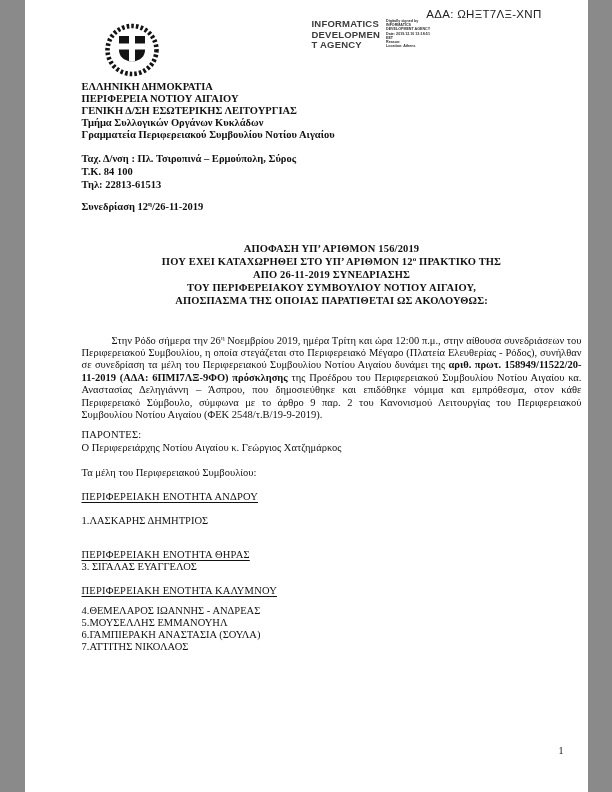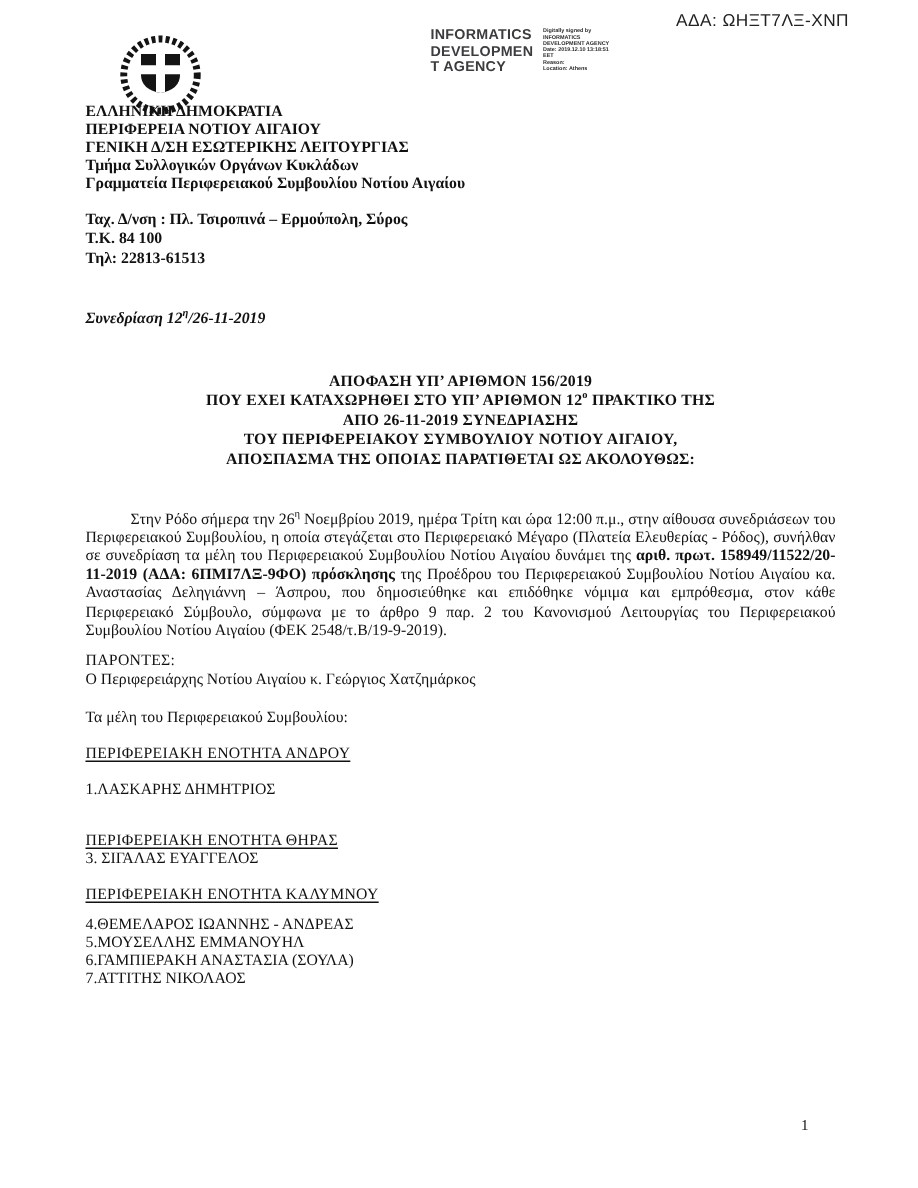--- a/index.html
+++ b/index.html
@@ -1,18 +1,18 @@
 <!DOCTYPE html>
 <html><head>
 <meta charset="utf-8">
 <style>
   html,body{margin:0;padding:0;background:#8a8a8a;}
   .sheet{
     position:relative;
-    width:612px;height:792px;
+    width:563px;height:792px;
     margin:0 auto;
     background:#ffffff;
     font-family:"Liberation Serif","DejaVu Serif",serif;
     color:#111;
     overflow:hidden;
   }
   
   .ada{
     position:absolute;top:8px;right:46px;
     font-family:"Liberation Sans","DejaVu Sans",sans-serif;
@@ -25,25 +25,25 @@
     font-weight:bold;font-size:9.5px;line-height:10.5px;
     color:#3c3c3e;letter-spacing:.2px;white-space:pre-line;
   }
   .stamp-details-wrap{width:70px;height:40px;overflow:visible;}
   .stamp-details{
     font-family:"Liberation Sans","DejaVu Sans",sans-serif;
     font-weight:bold;font-size:7px;line-height:8px;color:#2e2e30;
     transform:scale(0.52);transform-origin:top left;white-space:nowrap;
   }
   
-  .doc{position:absolute;left:57px;top:69px;width:500px;font-size:10.5px;line-height:12px;}
+  .doc{position:absolute;left:57px;top:81px;width:500px;font-size:10.5px;line-height:12px;}
   .lh-line{font-weight:bold;line-height:12px;}
   .contact{margin-top:11px;}
   .contact .lh-line{line-height:13px;}
-  .session{margin-top:28px;font-weight:bold;font-style:italic;}
+  .session{margin-top:10px;font-weight:bold;}
   sup{font-size:7px;vertical-align:super;line-height:0;}
   .title-block{margin-top:30px;text-align:center;font-weight:bold;line-height:12.9px;letter-spacing:.15px;}
   .para{
     margin-top:27px;text-align:justify;line-height:12.4px;
     text-indent:30px;
   }
   .b{font-weight:bold;}
   .present{margin-top:8px;font-weight:normal;letter-spacing:.2px;}
   .plain{font-weight:normal;}
   .gov{margin-top:1px;}

